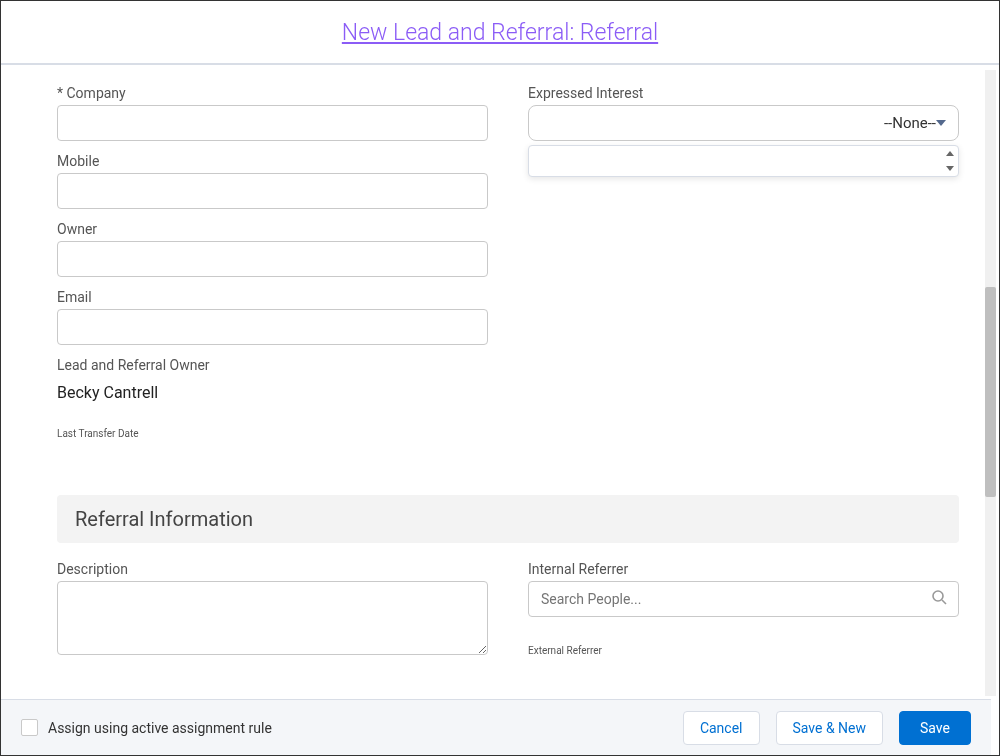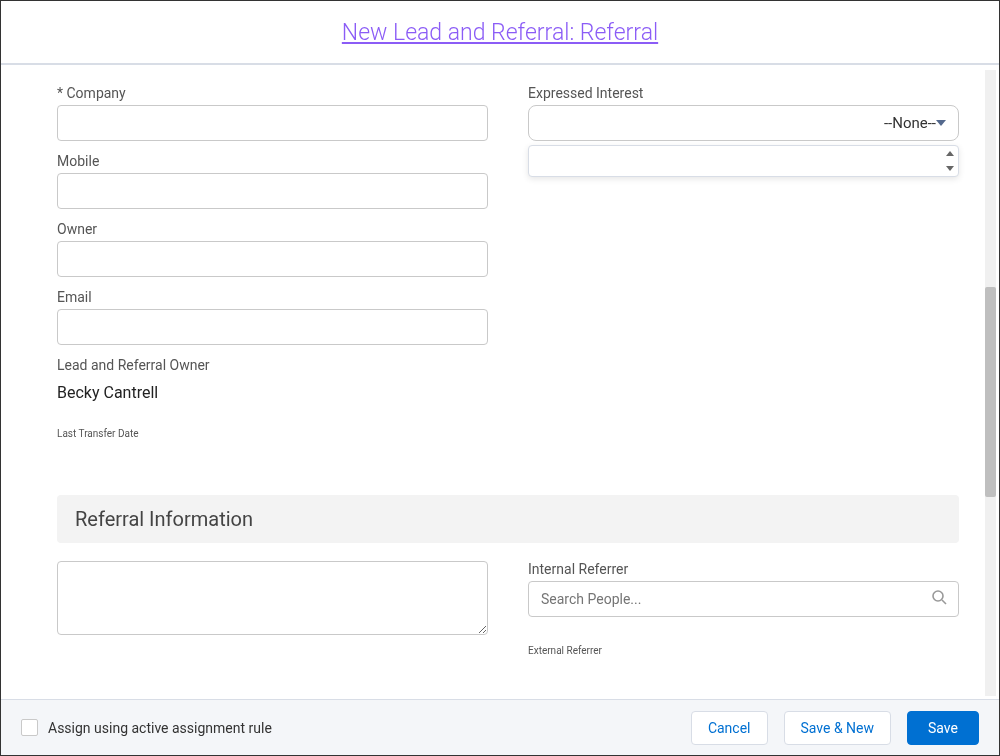--- a/index.html
+++ b/index.html
@@ -216,21 +216,21 @@
       top: 50%;
       transform: translateY(-50%);
       color: #999;
     }
 
     
     .modal-footer {
       position: absolute;
       bottom: 0;
       left: 0;
-      right: 0;
+      right: 8px;
       height: 56px;
       background: #f4f6f9;
       border-top: 1px solid #d8dde6;
       display: flex;
       align-items: center;
       padding: 0 20px;
     }
     .footer-left {
       display: flex;
       align-items: center;
@@ -347,20 +347,21 @@
         </div>
 
       </div>
 
       <div class="section-header">
         <div class="section-title">Referral Information</div>
       </div>
 
       <div class="after-section">
         <div class="field">
+          <label class="field-label">Description</label>
           <textarea class="field-input textarea" style=""></textarea>
         </div>
         <div class="field">
           <label class="field-label">Internal Referrer</label>
           <div class="search-wrap">
             <input class="field-input" type="text" placeholder="Search People..." style="">
             <span class="search-icon">
               <svg width="16" height="16" viewBox="0 0 16 16" fill="none">
                   <circle cx="7" cy="7" r="5" stroke="#999" stroke-width="1.6"></circle>
                   <line x1="11" y1="11" x2="15" y2="15" stroke="#999" stroke-width="1.6"></line>

